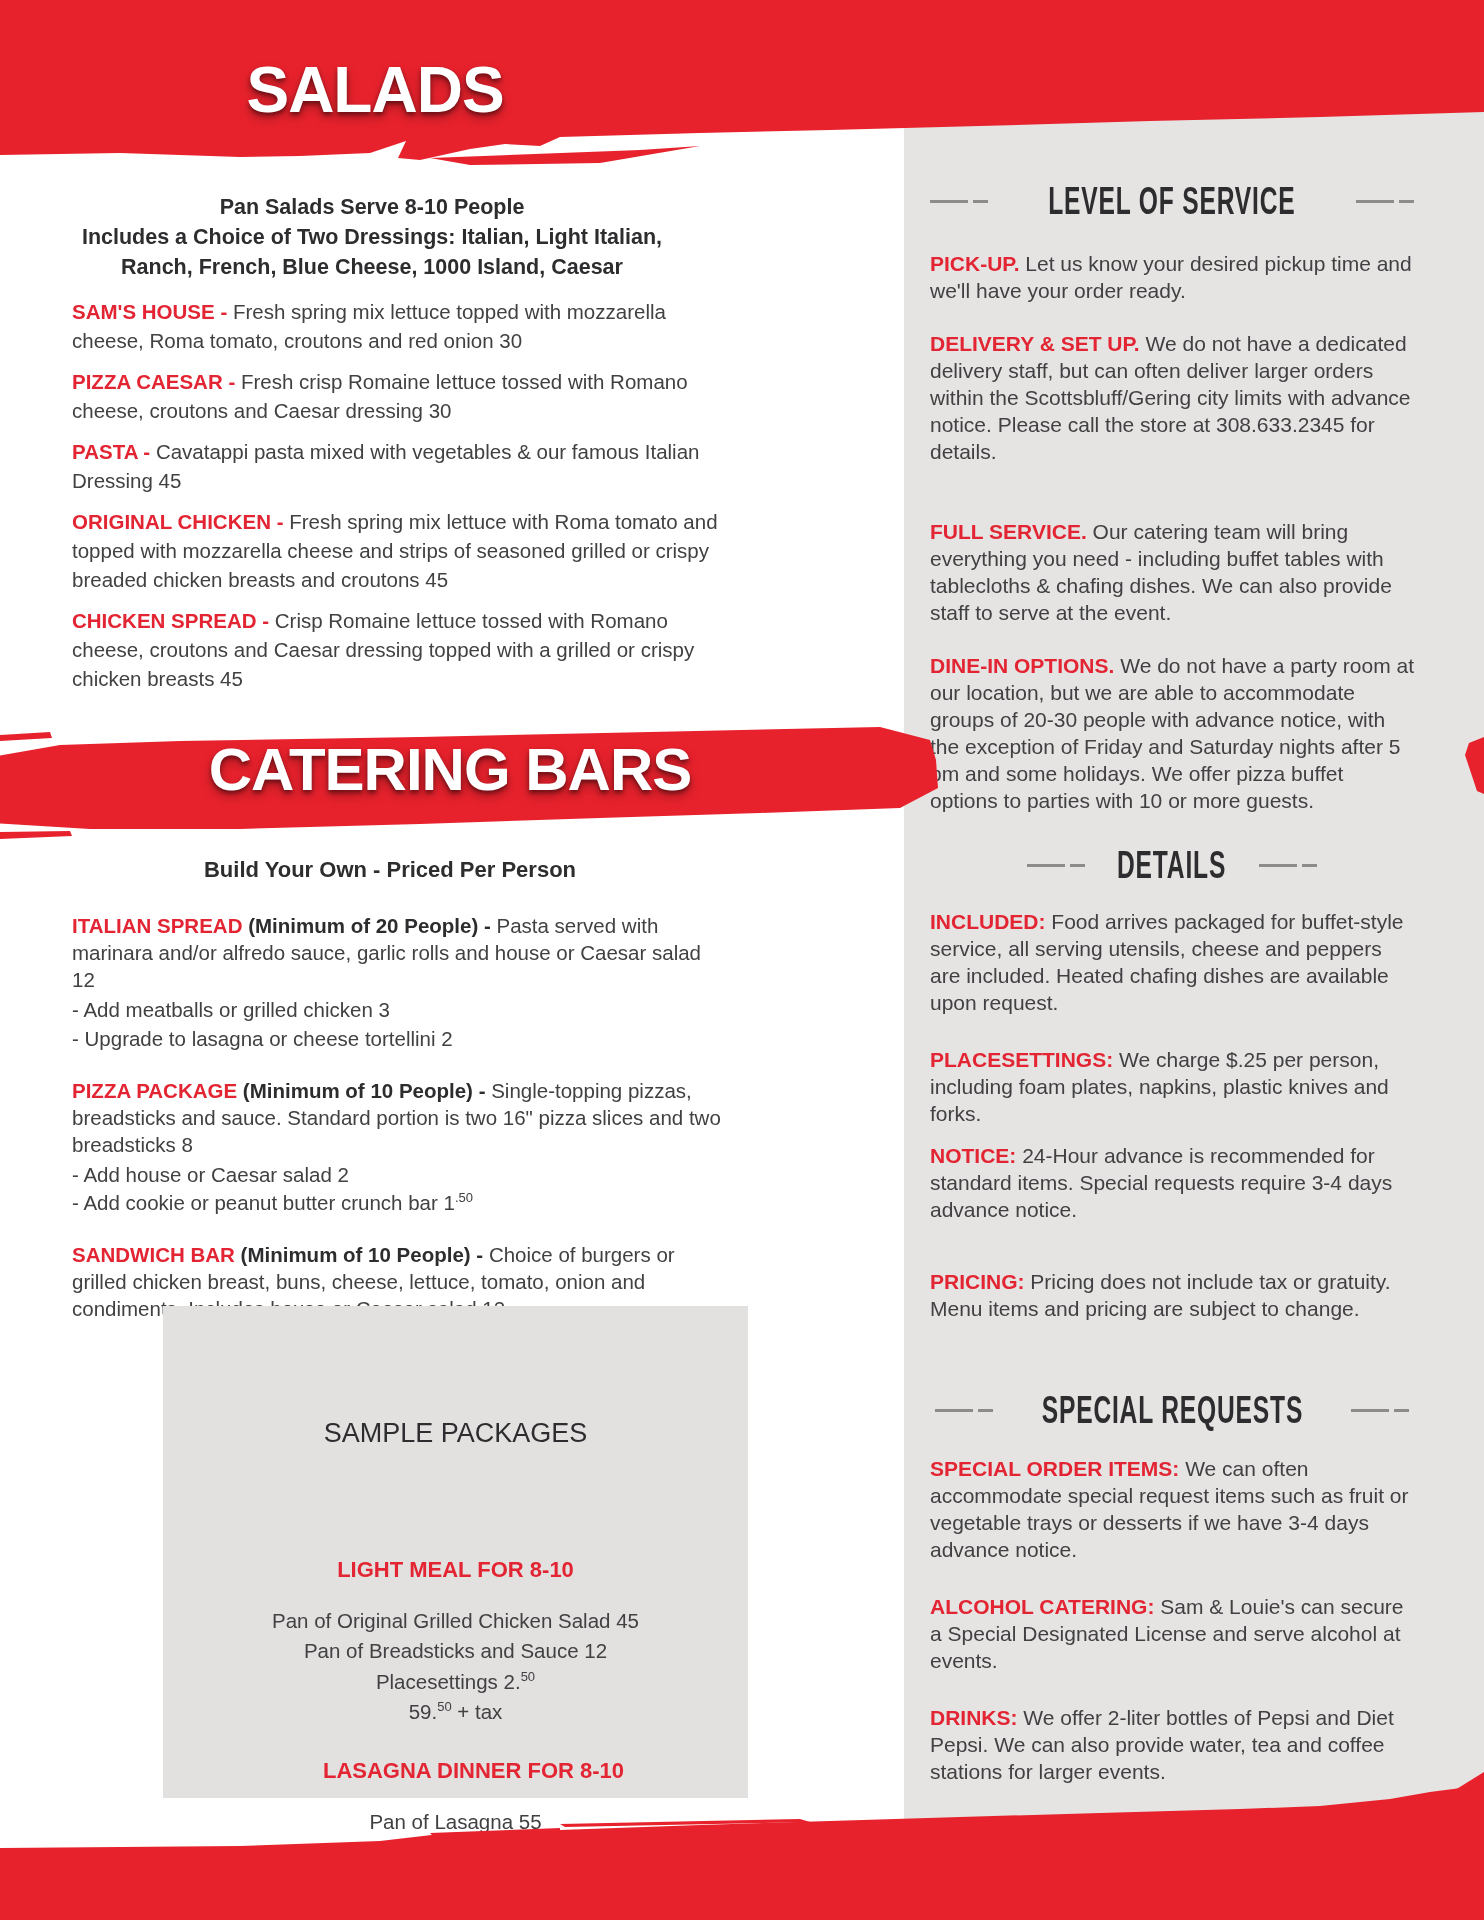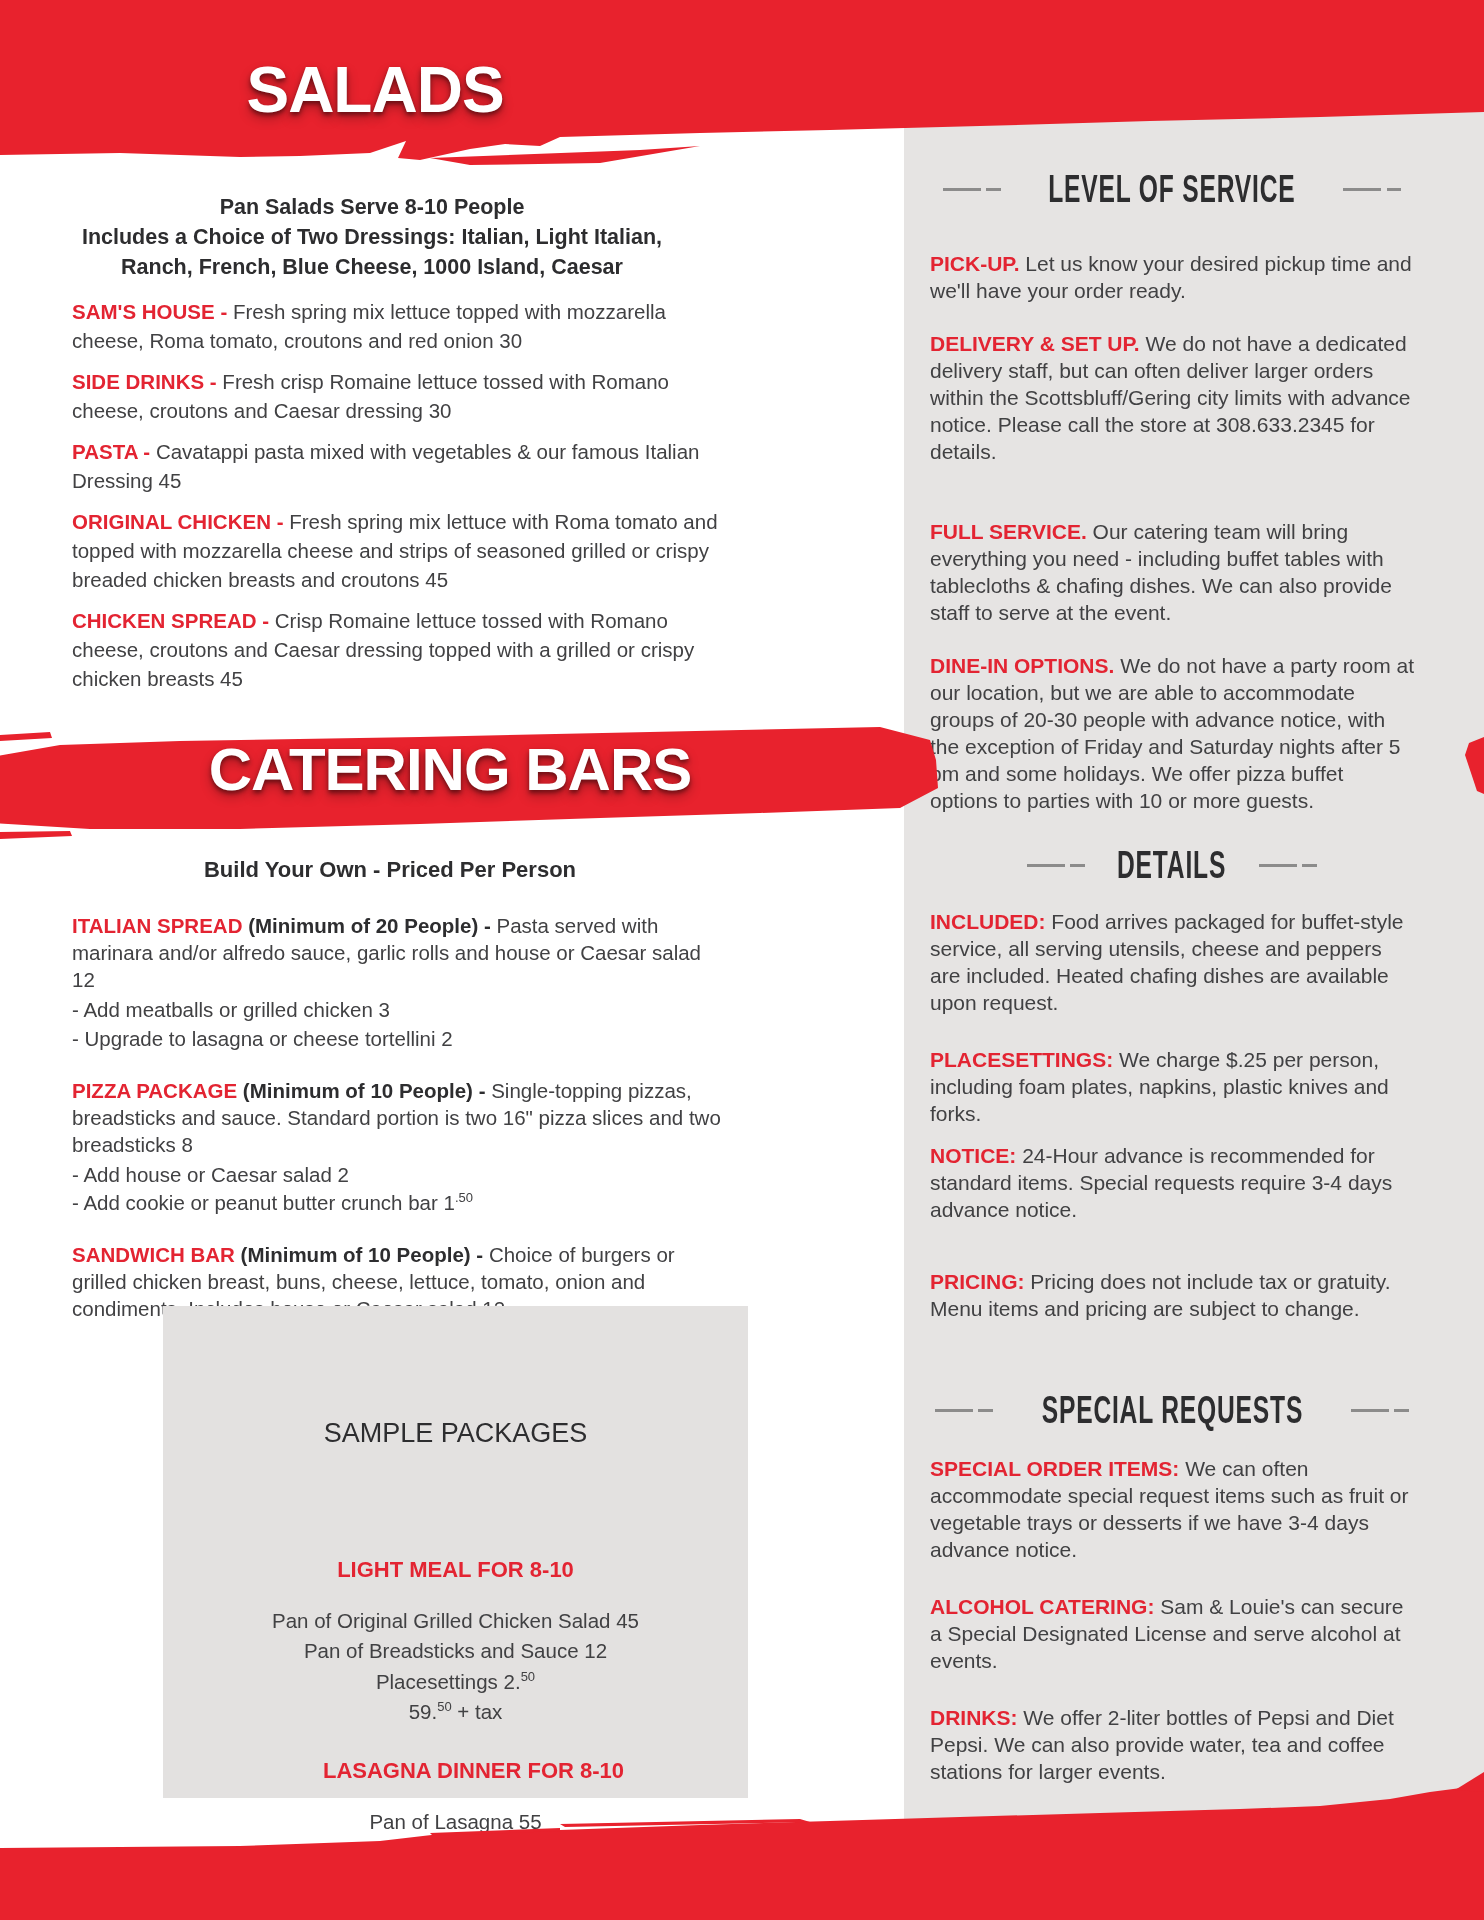--- a/index.html
+++ b/index.html
@@ -44,21 +44,21 @@
   .sp-head{position:static;margin:36px auto 0 auto;display:flex;align-items:center;justify-content:center;gap:18px;color:#2d2d2f;flex-direction:column;}
   .sp-head .htxt{font-size:27px;}
   .pkg-title{text-align:center;color:#e32432;font-weight:bold;font-size:22px;margin:0;}
   .pkg1-title{margin-top:32px;}
   .pkg2-title{margin-top:34px;padding-left:36px;}
   .pkg-lines{text-align:center;font-size:20.5px;line-height:25.5px;margin-top:20px;}
 
   
   .s-h{left:930px;width:484px;}
   .s-p{position:absolute;left:930px;width:484px;font-size:21px;line-height:27px;z-index:2;margin:0;}
-  #h-los{top:172px;} #p-pickup{top:250px;} #p-delivery{top:330px;} #p-full{top:518px;} #p-dinein{top:652px;}
+  #h-los{top:184px;justify-content:space-between;} #p-pickup{top:250px;} #p-delivery{top:330px;} #p-full{top:518px;} #p-dinein{top:652px;}
   #h-details{top:848px;} #p-included{top:908px;} #p-placesettings{top:1046px;} #p-notice{top:1122px;margin-top:20px;} #p-pricing{top:1268px;}
   #h-special{top:1393px;} #p-specialorder{top:1455px;} #p-alcohol{top:1593px;} #p-drinks{top:1704px;}
 </style>
 </head>
 <body>
 
 <div id="page">
 
   <div class="sidebar-bg"></div>
 
@@ -87,21 +87,21 @@
   </svg>
 
   <div class="intro">
     <div>Pan Salads Serve 8-10 People</div>
     <div>Includes a Choice of Two Dressings: Italian, Light Italian,</div>
     <div>Ranch, French, Blue Cheese, 1000 Island, Caesar</div>
   </div>
 
   <div class="salad-items">
     <p><span class="red-label">SAM'S HOUSE -</span> <span>Fresh spring mix lettuce topped with mozzarella cheese, Roma tomato, croutons and red onion 30</span></p>
-    <p><span class="red-label">SIDE DRINKS -</span> <span>Fresh crisp Romaine lettuce tossed with Romano cheese, croutons and Caesar dressing 30</span></p>
+    <p><span class="red-label">PIZZA CAESAR -</span> <span>Fresh crisp Romaine lettuce tossed with Romano cheese, croutons and Caesar dressing 30</span></p>
     <p><span class="red-label">PASTA -</span> <span>Cavatappi pasta mixed with vegetables &amp; our famous Italian Dressing 45</span></p>
     <p><span class="red-label">ORIGINAL CHICKEN -</span> <span>Fresh spring mix lettuce with Roma tomato and topped with mozzarella cheese and strips of seasoned grilled or crispy breaded chicken breasts and croutons 45</span></p>
     <p><span class="red-label">CHICKEN SPREAD -</span> <span>Crisp Romaine lettuce tossed with Romano cheese, croutons and Caesar dressing topped with a grilled or crispy chicken breasts 45</span></p>
   </div>
 
   <div class="byo">Build Your Own - Priced Per Person</div>
 
   <div class="catering-items">
     <div class="item">
       <span class="red-label">ITALIAN SPREAD</span>

